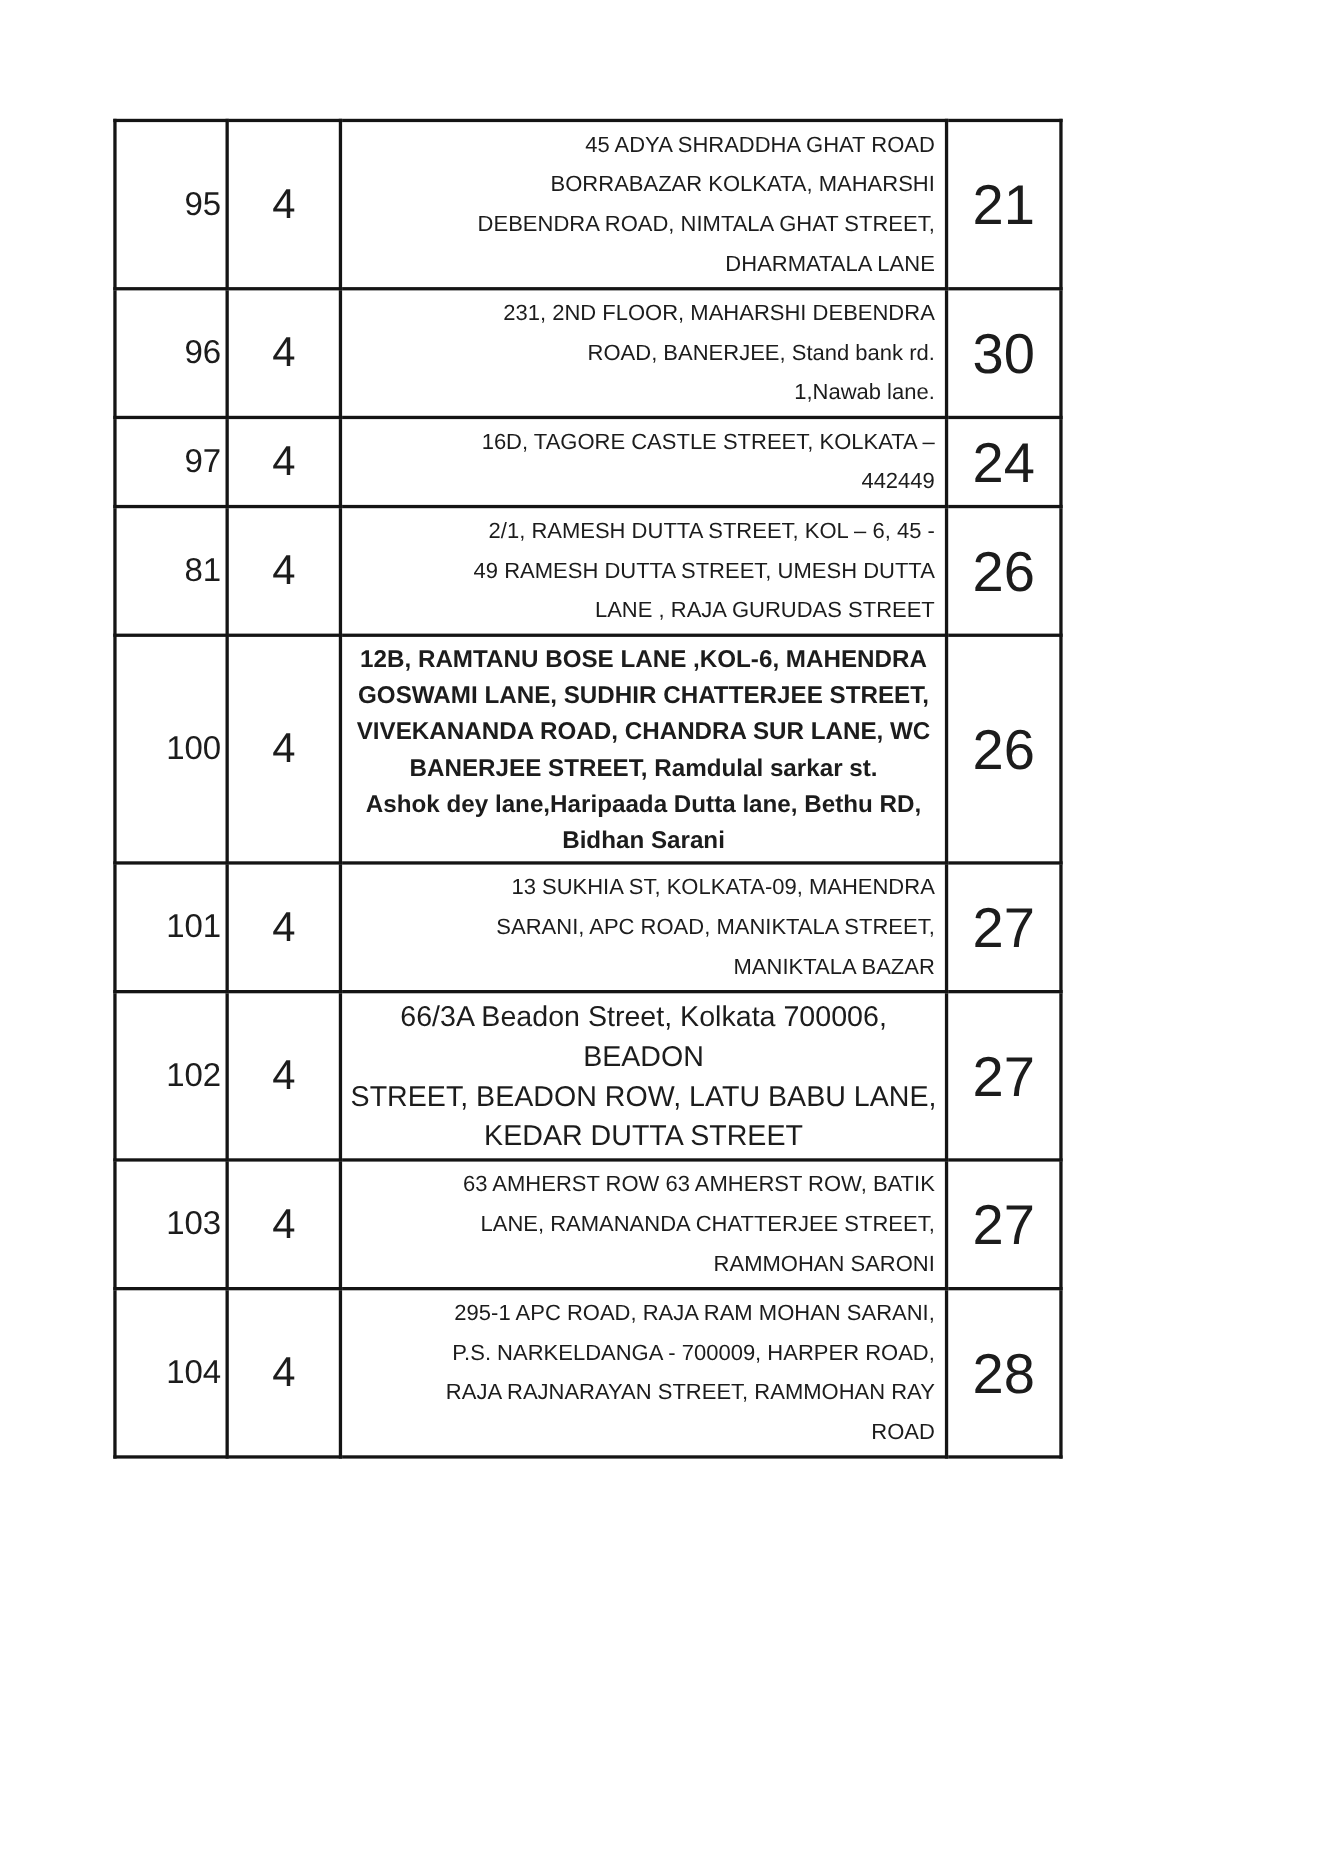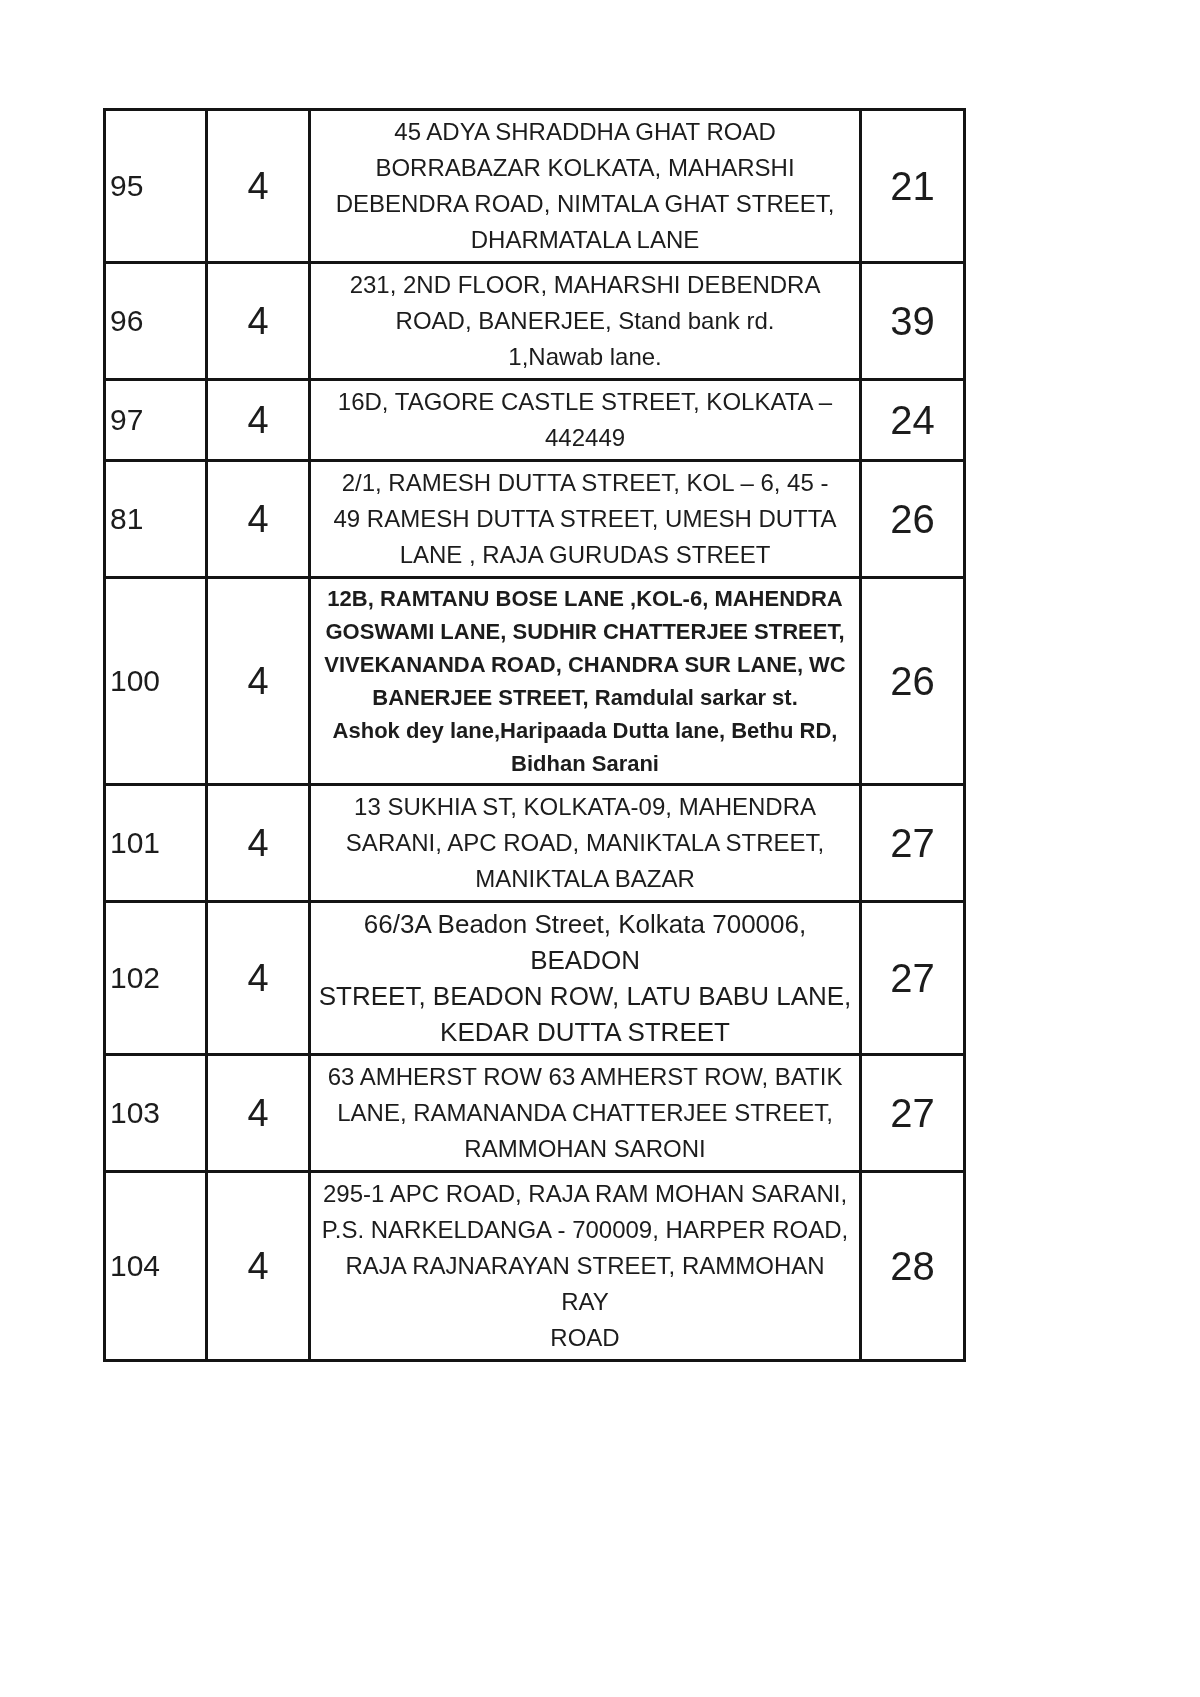--- a/index.html
+++ b/index.html
@@ -24,40 +24,40 @@
     table-layout: fixed;
     width: 863px;
     background: #ffffff;
   }
   table.roster td {
     border: 3px solid #141414;
     vertical-align: middle;
     overflow: hidden;
   }
   td.serial-cell {
-    text-align: left;
+    text-align: right;
     font-size: 30px;
     padding: 2px 4px;
   }
   td.ward-cell {
     text-align: center;
     font-size: 38px;
     padding: 2px 4px;
   }
   td.count-cell {
     text-align: center;
-    font-size: 40px;
+    font-size: 51px;
     padding: 2px 4px;
   }
   td.address-cell {
     white-space: pre-line;
     padding: 3px 9px;
   }
   
-  td.v-lg-left   { font-size: 24px; line-height: 36px; text-align: center; }
+  td.v-lg-left   { font-size: 20px; line-height: 36px; text-align: right; }
   td.v-lg-center { font-size: 26px; line-height: 36px; text-align: center; padding: 3px 2px; }
   td.v-sm-center { font-size: 22px; line-height: 33px; text-align: center; padding: 3px 2px; font-weight: bold; }
 </style>
 </head>
 <body>
 
 <div class="sheet">
   <table class="roster">
     <colgroup>
       <col style="width:102px">
@@ -74,21 +74,21 @@
 DEBENDRA ROAD, NIMTALA GHAT STREET,
 DHARMATALA LANE</td>
     <td class="count-cell">21</td>
   </tr>
         <tr>
     <td class="serial-cell">96</td>
     <td class="ward-cell">4</td>
     <td class="address-cell v-lg-left">231, 2ND FLOOR, MAHARSHI DEBENDRA
 ROAD, BANERJEE, Stand  bank rd.
 1,Nawab lane.</td>
-    <td class="count-cell">39</td>
+    <td class="count-cell">30</td>
   </tr>
         <tr>
     <td class="serial-cell">97</td>
     <td class="ward-cell">4</td>
     <td class="address-cell v-lg-left">16D, TAGORE CASTLE STREET, KOLKATA –
 442449</td>
     <td class="count-cell">24</td>
   </tr>
         <tr>
     <td class="serial-cell">81</td>

